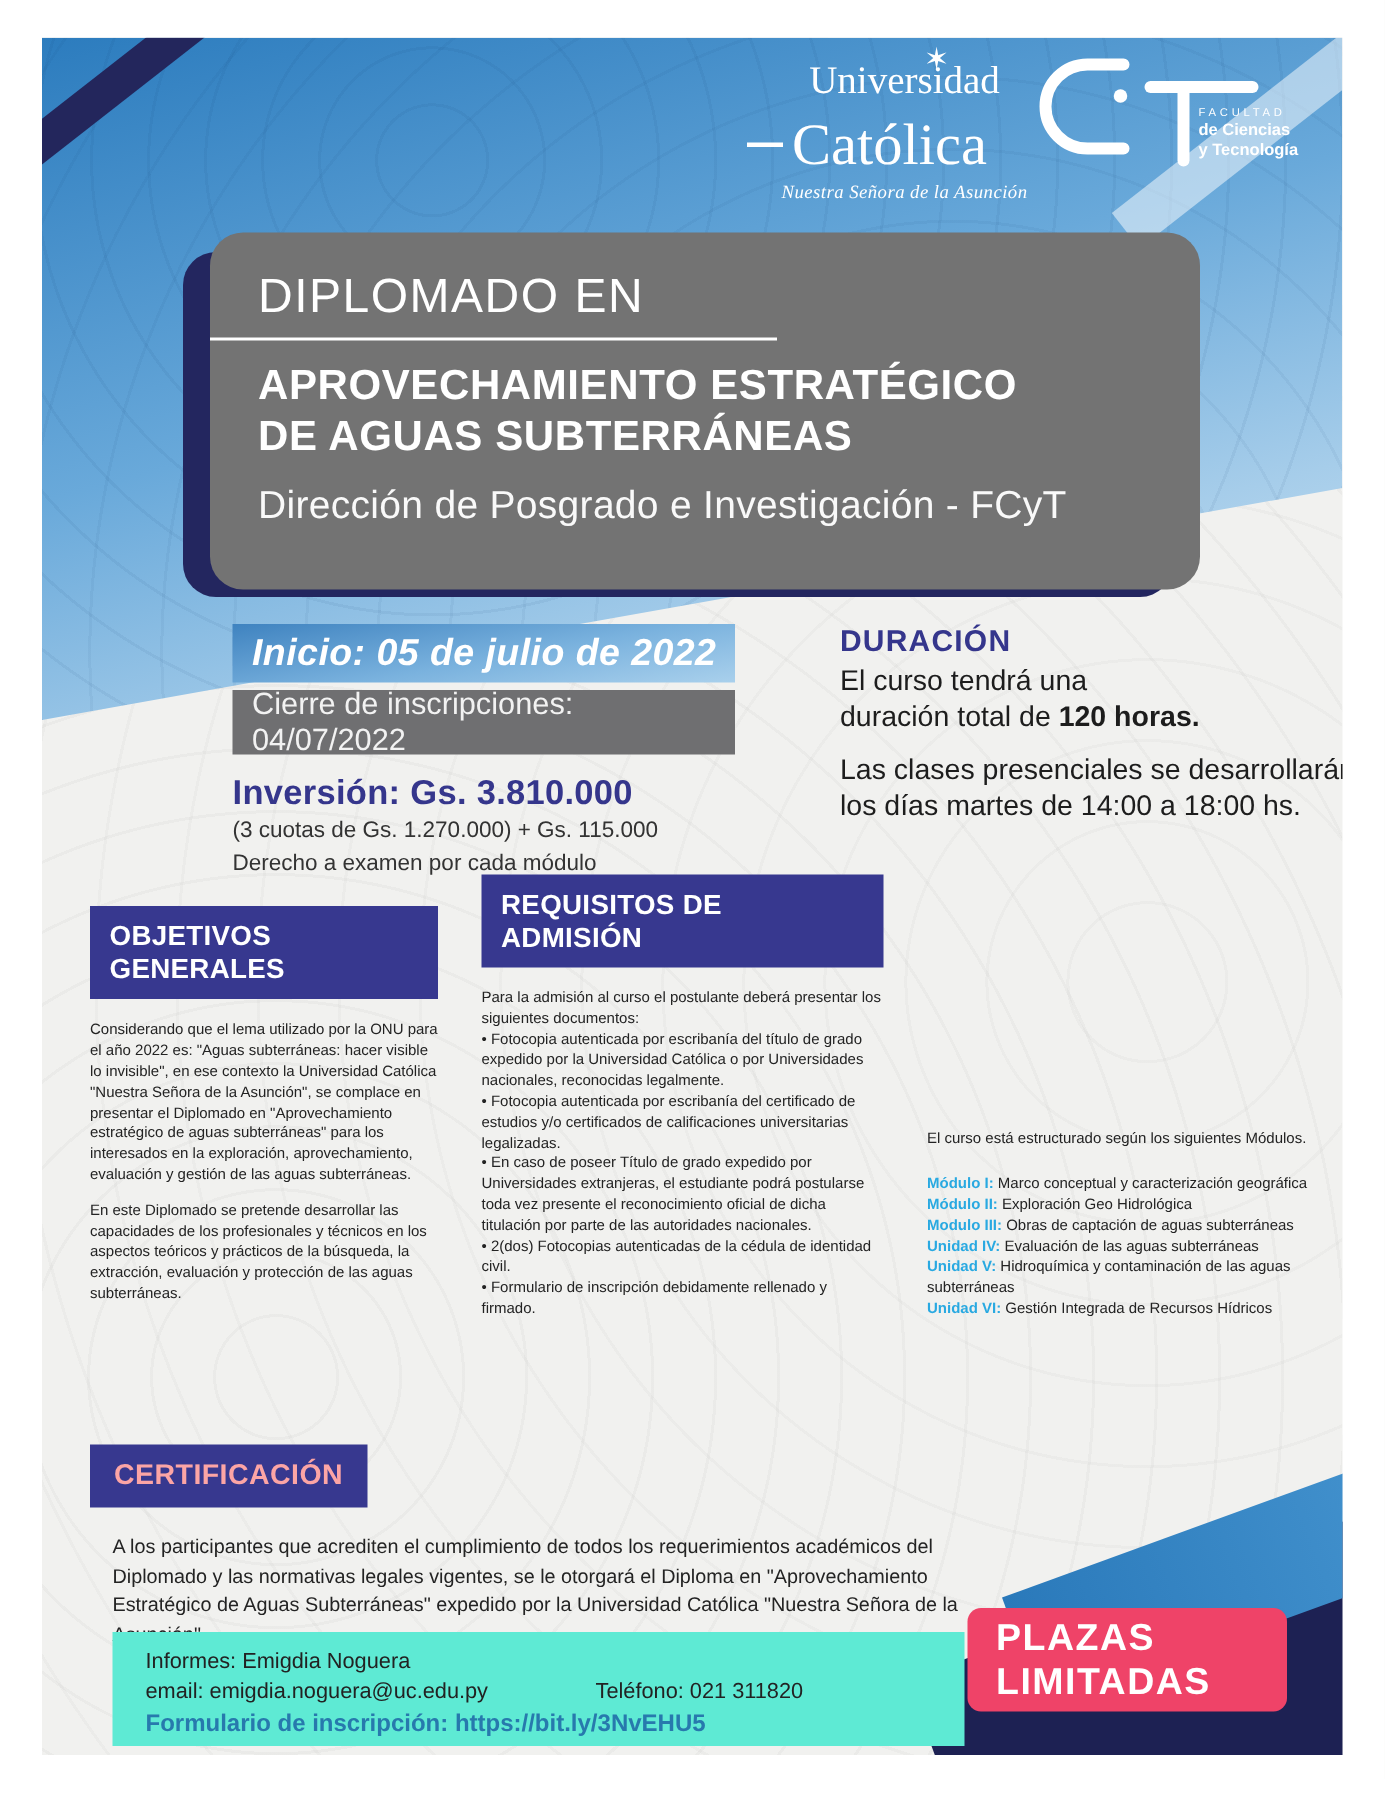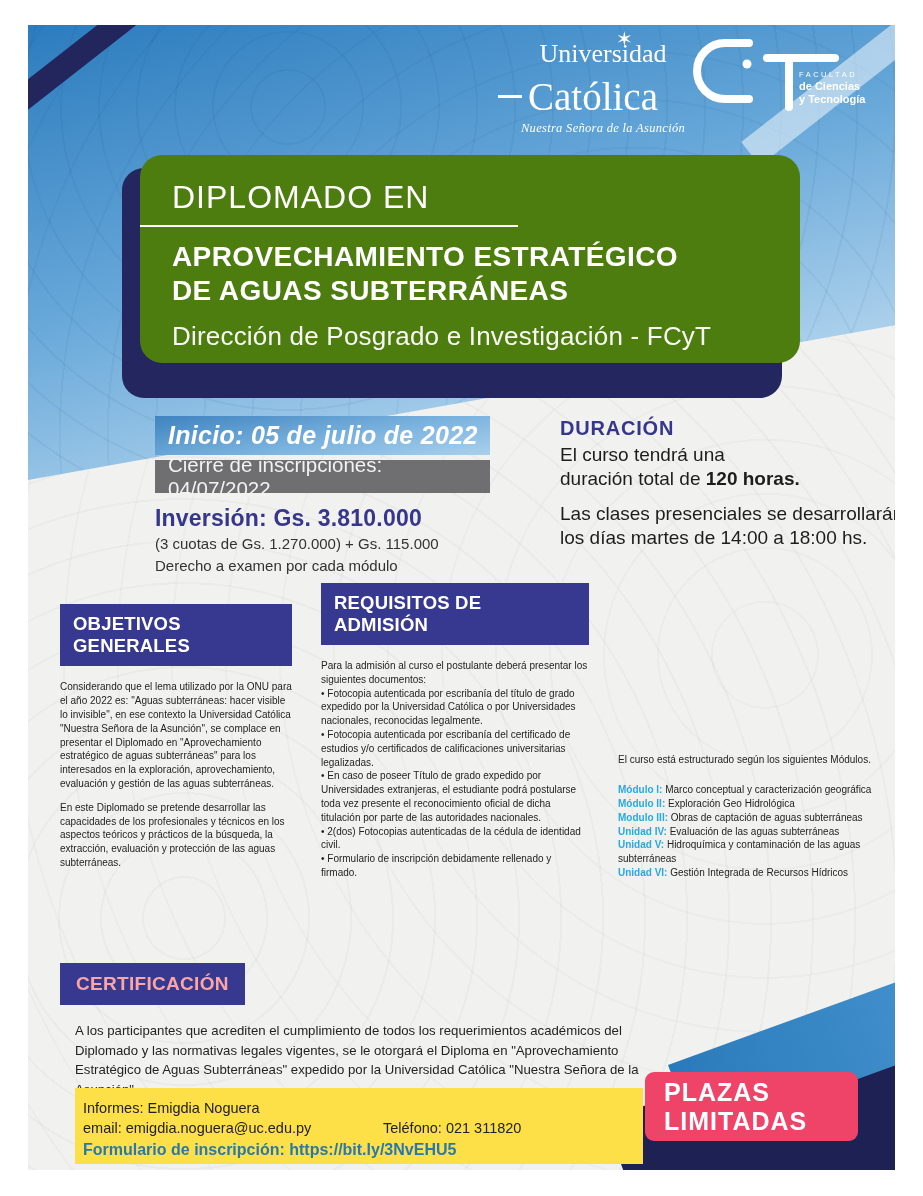--- a/index.html
+++ b/index.html
@@ -38,32 +38,32 @@
   .uc-star { position:absolute; left:118px; top:-12px; font-size:20px; }
   .uc-line1 { display:flex; align-items:center; gap:7px; font-size:26px;flex-direction:column; }
   .uc-line1 .dash { height:3px; background:#fff; flex:1; }
   .uc-line2 { display:flex; align-items:center; gap:6px; font-size:39px; margin-top:-2px; }
   .uc-line2 .dash { height:3px; background:#fff; width:24px; }
   .uc-tagline { font-style:italic; font-size:12.5px; text-align:center; margin-top:2px; letter-spacing:0.3px; }
   .cyt-logo { position:absolute; left:655px; top:2px; }
   
   .title-shadow { position:absolute; left:94px; top:143px; width:660px; height:230px;
     background:#23265f; border-radius:22px; z-index:2; }
-  .title-card { position:absolute; left:112px; top:130px; width:660px; height:208px;
-    background:#4d7c0f; border-radius:22px; z-index:3; color:#fff; padding:24px 30px 0 32px; }
+  .title-card { position:absolute; left:112px; top:130px; width:660px; height:238px;
+    background:#737373; border-radius:22px; z-index:3; color:#fff; padding:24px 30px 0 32px; }
   .kicker { font-size:32px; letter-spacing:1px; font-weight:500; }
   .kicker-underline { width:378px; height:2px; background:#fff; margin:9px 0 13px -32px; }
   .main-title { font-size:28px; font-weight:800; line-height:1.21; letter-spacing:0.4px; }
   .subtitle { font-size:26px; font-weight:400; margin-top:13px; opacity:0.96; letter-spacing:0.2px; }
   
   .start-block { position:absolute; left:127px; top:391px; width:335px; z-index:4; }
   .start-bar { width:335px; height:39px; display:flex; align-items:center; padding-left:13px;
     background:linear-gradient(170deg,#3f83c0 0%, #7ab2de 55%, #a9d0ec 100%);
     color:#fff; font-size:25px; font-weight:700; font-style:italic; letter-spacing:0.3px; }
-  .deadline-bar { width:335px; height:33px; display:flex; align-items:center; padding-left:13px;
+  .deadline-bar { width:335px; height:43px; display:flex; align-items:center; padding-left:13px;
     background:#6f6f71; color:#f2f2f2; font-size:20.5px; margin-top:5px; }
   .investment-title { margin-top:12px; color:#35368c; font-size:23px; font-weight:800; letter-spacing:0.2px; }
   .investment-detail { font-size:15px; color:#333; line-height:1.32; margin-top:2px; }
   .duration-block { position:absolute; left:532px; top:392px; width:345px; z-index:4; }
   .duration-title { color:#35368c; font-size:20px; font-weight:800; letter-spacing:0.8px; }
   .duration-text { font-size:19px; color:#1d1d1d; line-height:1.28; margin-top:3px; }
   .duration-text b { font-weight:800; }
   .schedule-text { font-size:19px; color:#1d1d1d; line-height:1.28; margin-top:10px; }
   
   .columns { position:absolute; left:32px; top:558px; width:816px; display:flex; z-index:4; align-items:flex-end; }
@@ -78,21 +78,21 @@
   .mod-list { margin-top:16px; }
   .mod-entry { display:block; }
   .mod-label { color:#29a9e1; font-weight:800; }
   
   .cert-header { position:absolute; left:32px; top:938px; background:#37388f; color:#fca5a5;
     font-size:19px; font-weight:700; padding:10px 16px; letter-spacing:0.3px; z-index:4; }
   .cert-text { position:absolute; left:47px; top:996px; width:585px; font-size:13.2px;
     color:#232323; line-height:1.48; z-index:4; }
   
   .contact-box { position:absolute; left:47px; top:1063px; width:568px; height:76px;
-    background:#fde047; z-index:4; padding:11px 0 0 8px; }
+    background:#5eead4; z-index:4; padding:11px 0 0 22px; }
   .contact-line { font-size:14.5px; color:#222; line-height:1.35; }
   .contact-row { display:flex; }
   .contact-email { width:300px; }
   .contact-form { font-size:16px; font-weight:700; color:#2779ad; margin-top:3px; }
   .contact-form a { color:#2779ad; text-decoration:none; }
   
   .decor-navy { position:absolute; left:577px; top:1095px; width:420px; height:160px;
     background:#1d2153; transform:rotate(-20deg); transform-origin:top left; z-index:2; }
   .decor-blue { position:absolute; left:640px; top:1040px; width:360px; height:78px;
     background:linear-gradient(90deg,#2a79ba,#4b9ad4); transform:rotate(-20deg);

